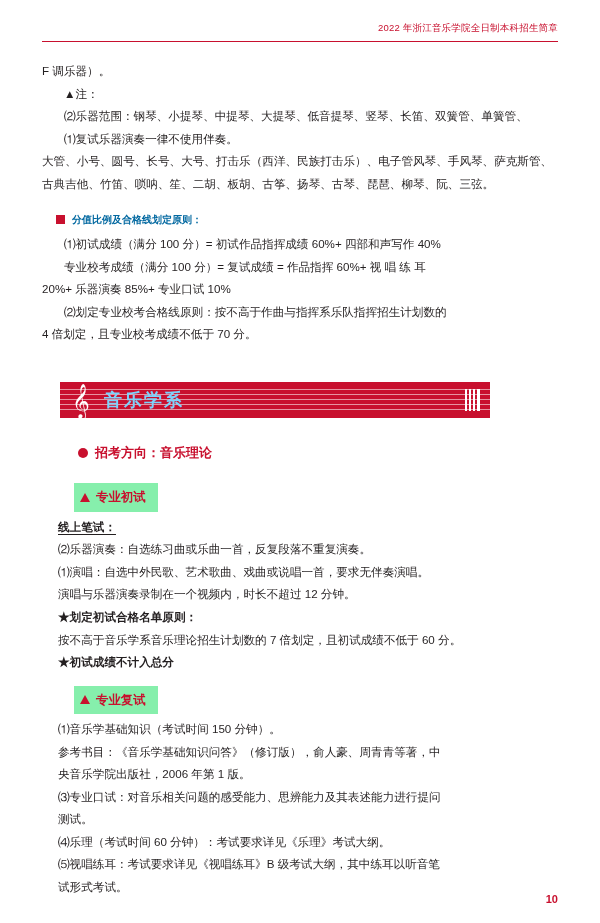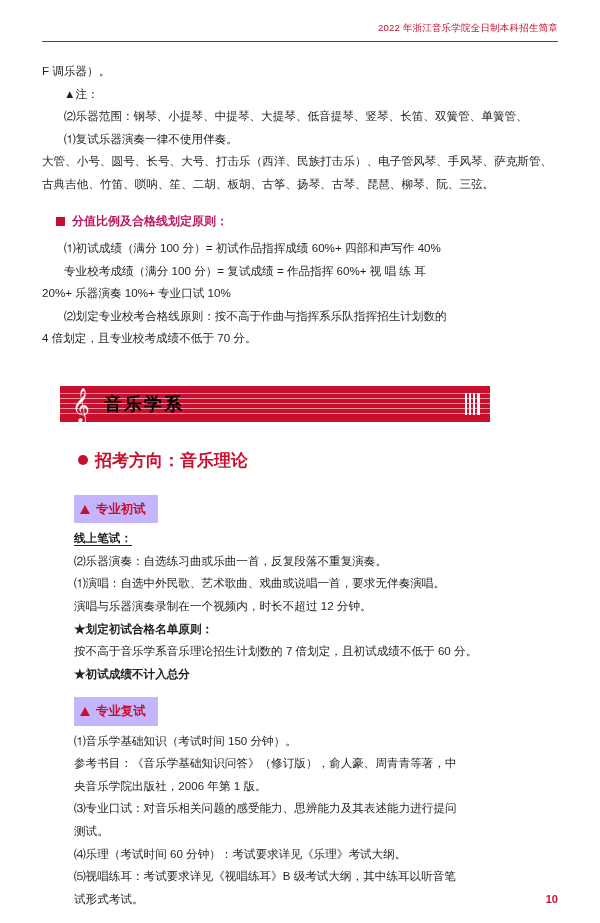--- a/index.html
+++ b/index.html
@@ -72,23 +72,23 @@
     margin: 14px 0 4px 14px;
   }
   .sec-head .sq {
     width: 9px;
     height: 9px;
     background: #c8102e;
     margin-right: 7px;
     flex: 0 0 auto;
   }
   .sec-head .txt {
-    color: #be185d;
-    font-weight: bold;
-    font-size: 12px;
+    color: #0369a1;
+    font-weight: bold;
+    font-size: 10px;
   }
 
   
   .banner {
     position: relative;
     margin: 36px 0 0 18px;
     width: 430px;
     height: 36px;
     background: #c8102e;
     overflow: hidden;
@@ -112,21 +112,21 @@
     color: #ffffff;
     font-size: 30px;
     line-height: 36px;
   }
   .banner .btitle {
     position: absolute;
     left: 44px;
     top: 0;
     height: 36px;
     line-height: 36px;
-    color: #000000;
+    color: #7dd3fc;
     font-size: 18px;
     font-weight: bold;
     letter-spacing: 2px;
   }
   .banner .bars {
     position: absolute;
     right: 10px;
     top: 7px;
     height: 22px;
     width: 14px;
@@ -149,45 +149,45 @@
     width: 10px;
     height: 10px;
     border-radius: 50%;
     background: #c8102e;
     margin-right: 7px;
     flex: 0 0 auto;
   }
   .dir-head .txt {
     color: #c8102e;
     font-weight: bold;
-    font-size: 17px;
+    font-size: 13px;
   }
 
   
   .tag {
     display: inline-flex;
     align-items: center;
-    background: #c4b5fd;
+    background: #86efac;
     padding: 2px 12px 2px 6px;
     margin: 12px 0 4px 32px;
   }
   .tag .tri {
     width: 0; height: 0;
     border-left: 5px solid transparent;
     border-right: 5px solid transparent;
     border-bottom: 9px solid #c8102e;
     margin-right: 6px;
   }
   .tag .txt {
     color: #c8102e;
     font-weight: bold;
     font-size: 12.4px;
   }
 
-  .sub-block { margin-left: 32px; }
+  .sub-block { margin-left: 16px; }
   .underline-head {
     font-weight: bold;
     text-decoration: underline;
     text-underline-offset: 3px;
   }
 
   
   .page-num {
     position: absolute;
     right: 42px;
@@ -217,21 +217,21 @@
     <p>大管、小号、圆号、长号、大号、打击乐（西洋、民族打击乐）、电子管风琴、手风琴、萨克斯管、</p>
     <p>古典吉他、竹笛、唢呐、笙、二胡、板胡、古筝、扬琴、古琴、琵琶、柳琴、阮、三弦。</p>
 
     
     <div class="sec-head">
       <span class="sq"></span>
       <span class="txt">分值比例及合格线划定原则：</span>
     </div>
     <p class="p-ind2">⑴初试成绩（满分 100 分）= 初试作品指挥成绩 60%+ 四部和声写作 40%</p>
     <p class="p-ind2">专业校考成绩（满分 100 分）= 复试成绩 = 作品指挥 60%+ 视 唱 练 耳</p>
-    <p class="p-ind1">20%+ 乐器演奏 10%+ 专业口试 10%</p>
+    <p class="p-ind1">20%+ 乐器演奏 85%+ 专业口试 10%</p>
     <p class="p-ind2">⑵划定专业校考合格线原则：按不高于作曲与指挥系乐队指挥招生计划数的</p>
     <p class="p-ind1">4 倍划定，且专业校考成绩不低于 70 分。</p>
 
     
     <div class="banner">
       <div class="lines">
         <i></i>
           <i></i>
           <i></i>
           <i></i>

